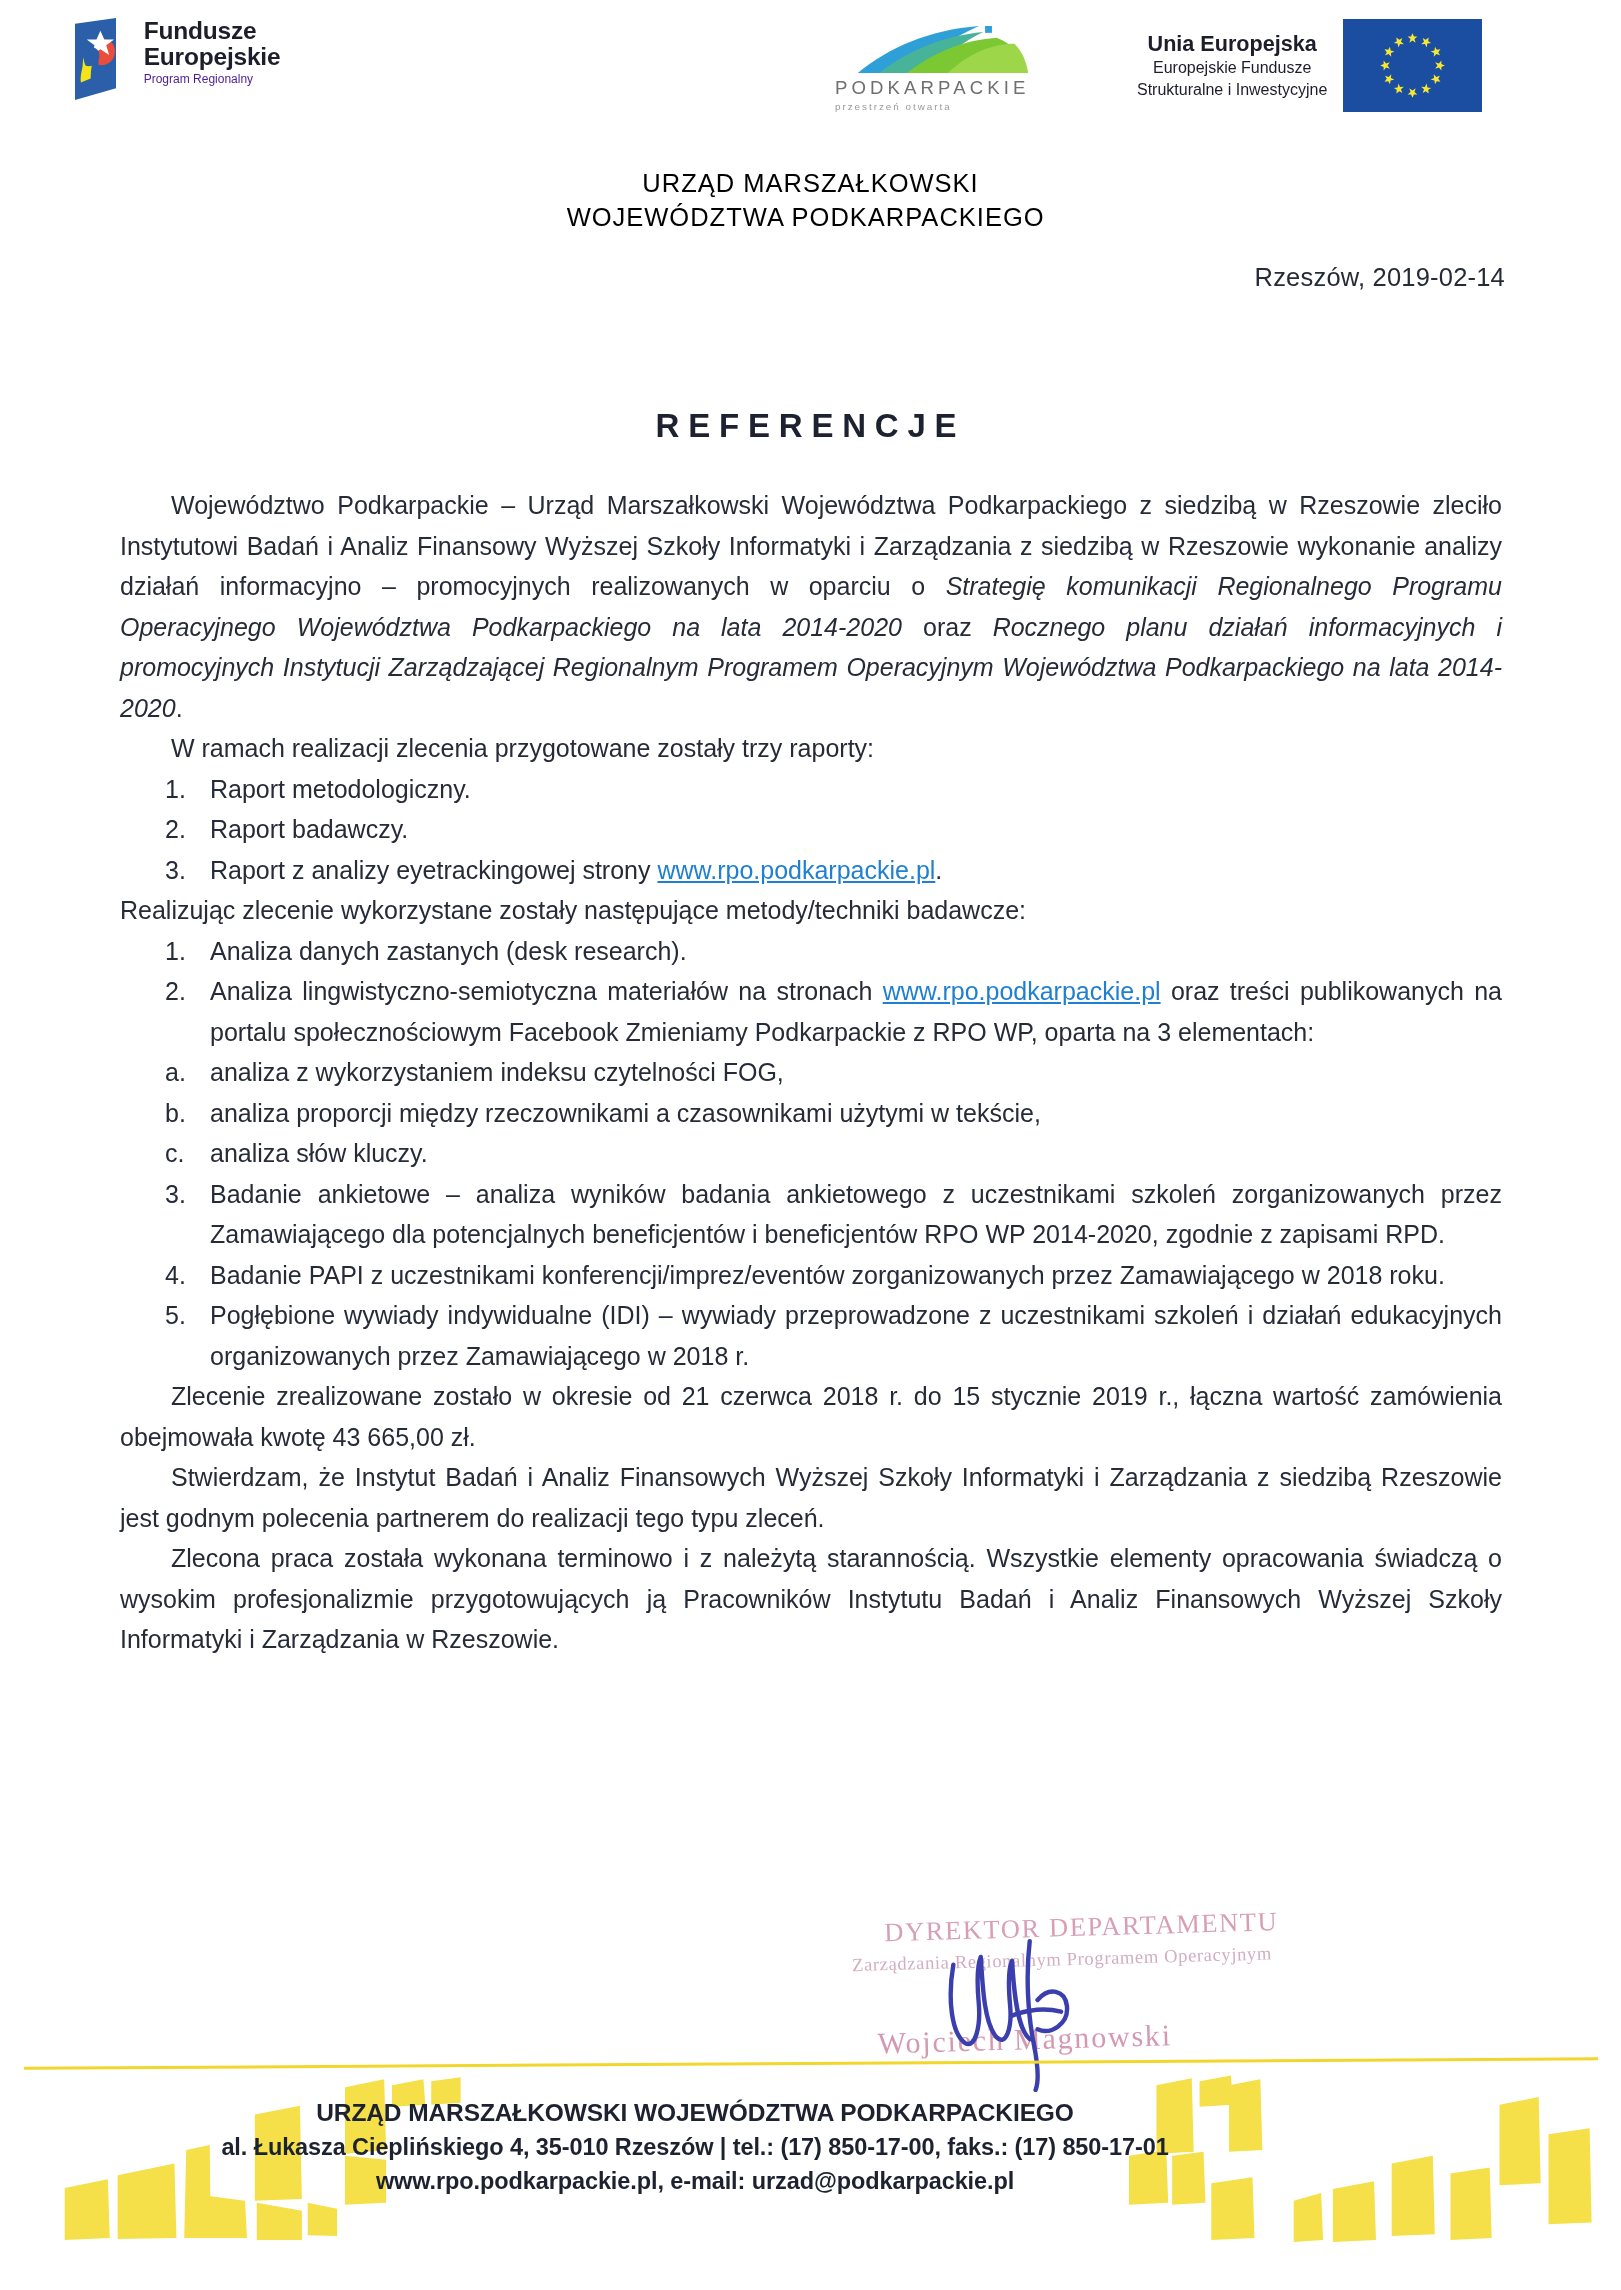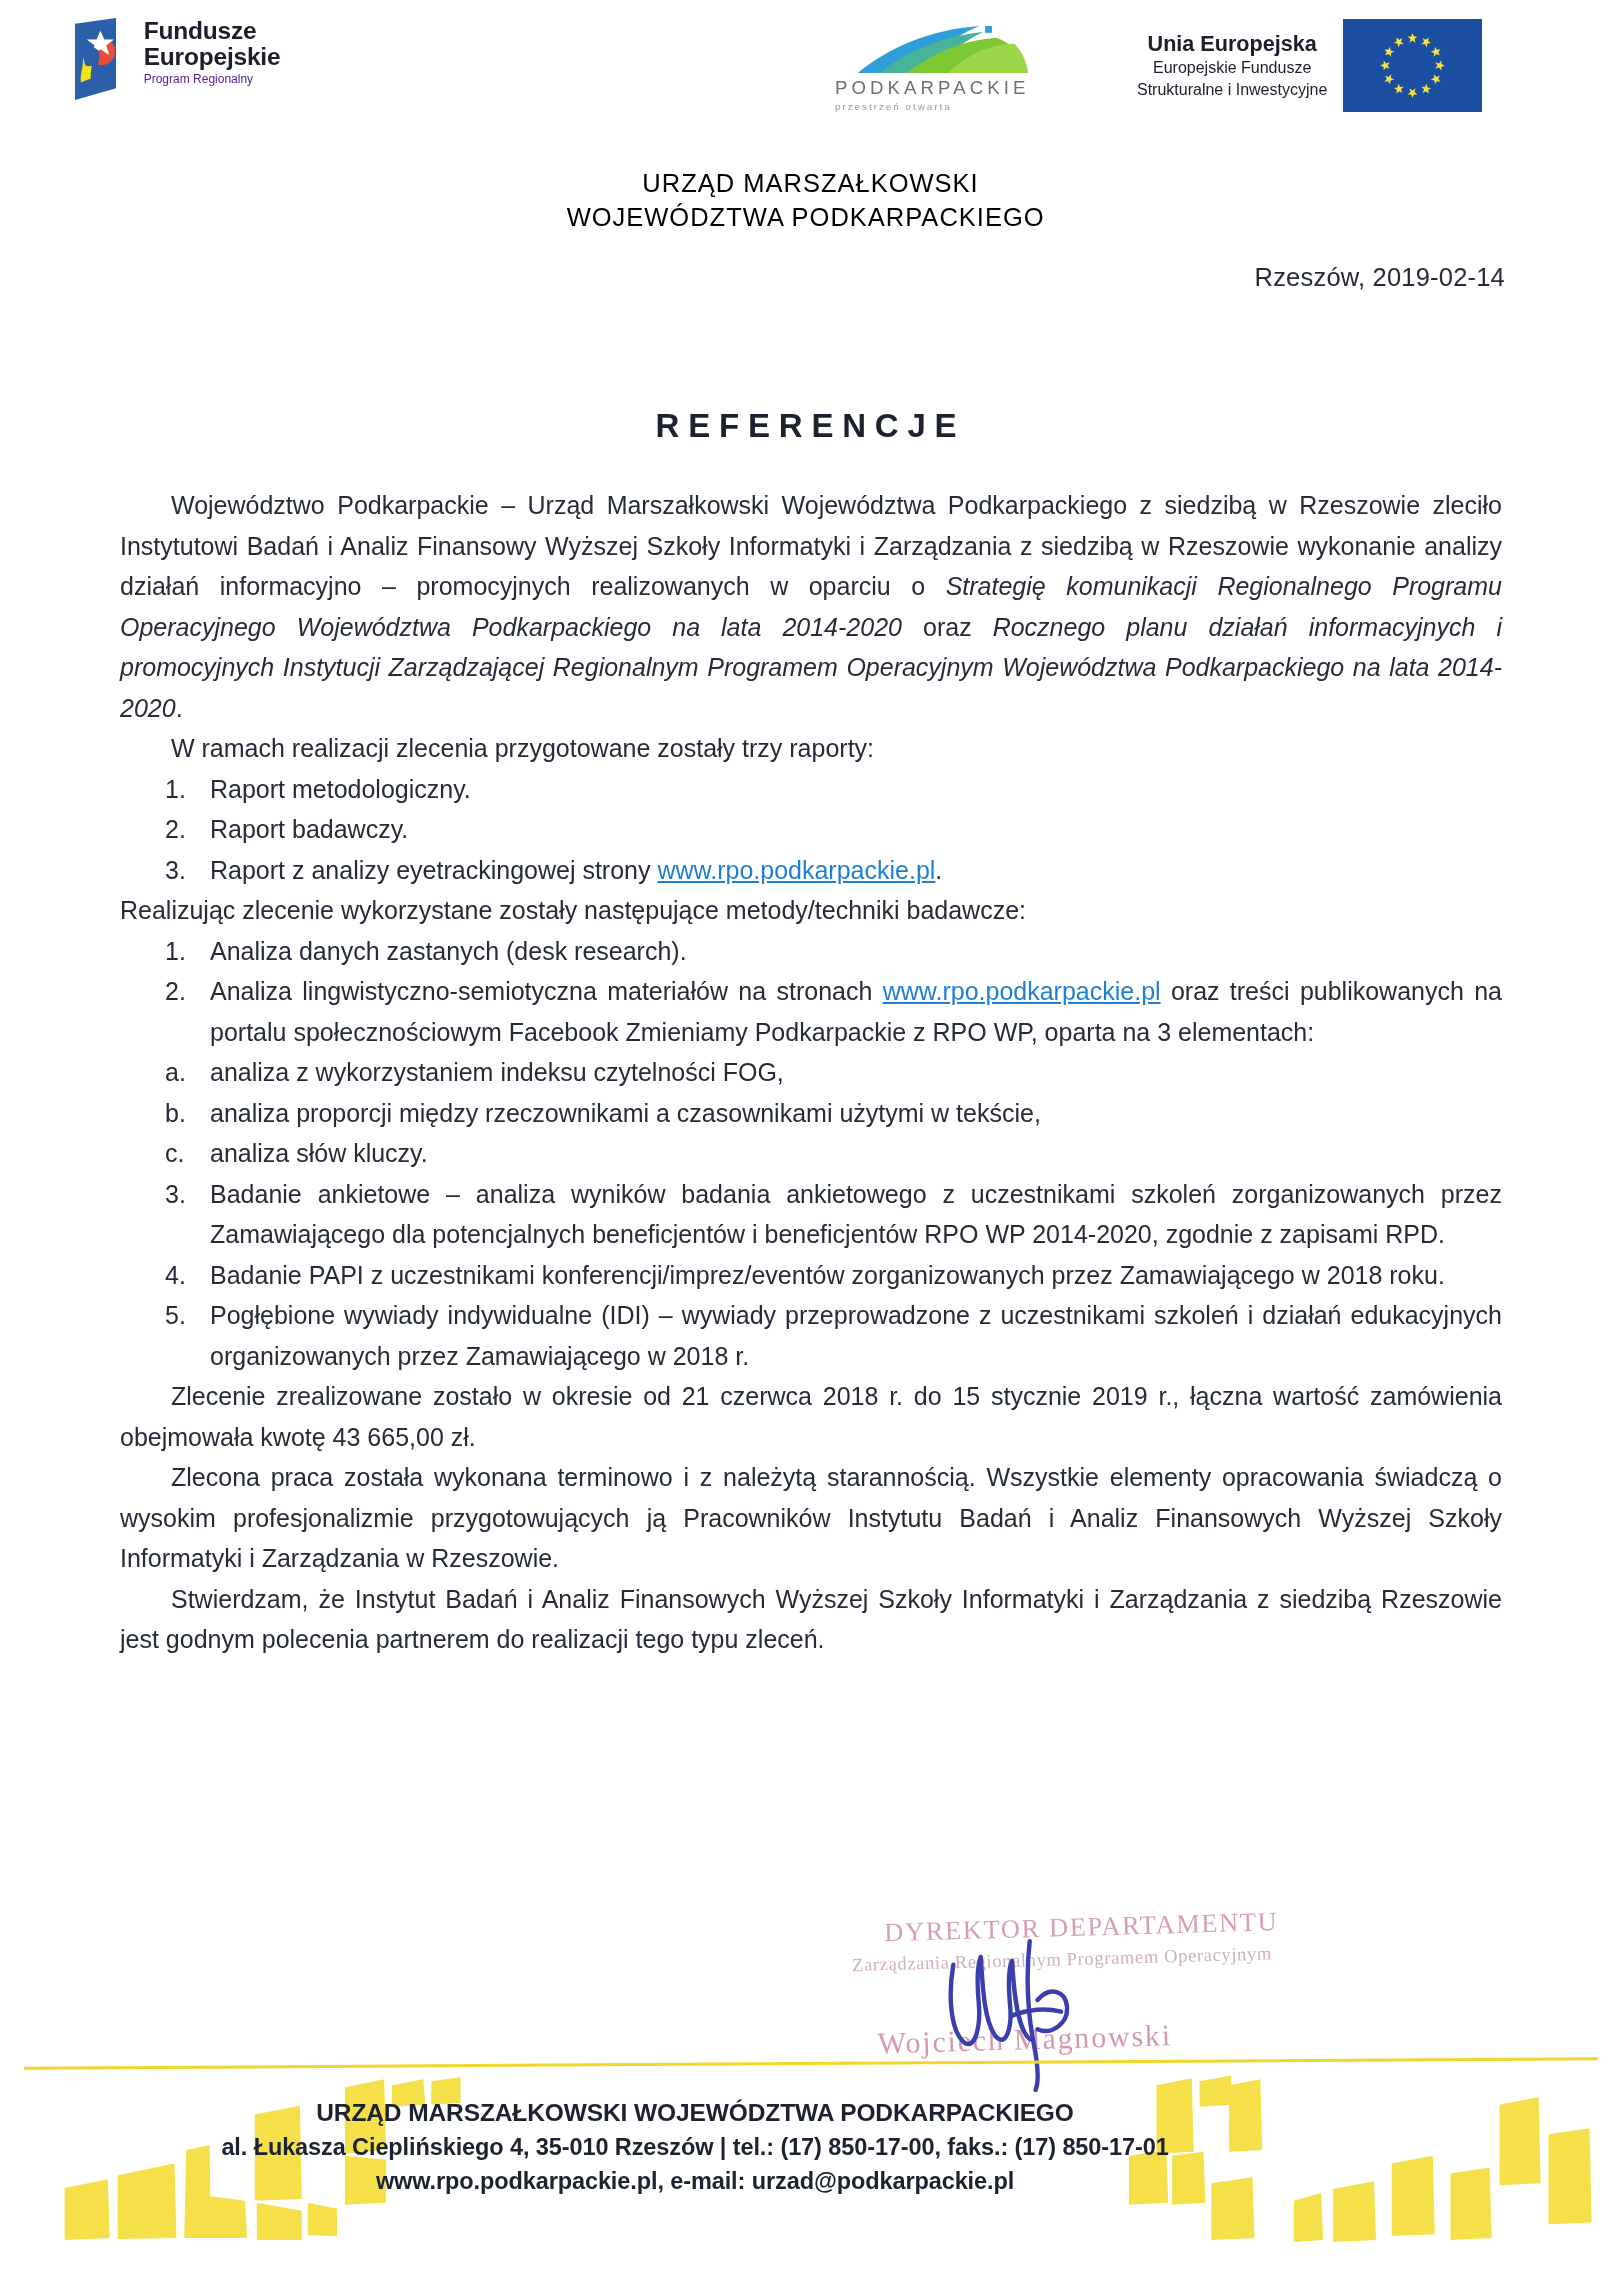--- a/index.html
+++ b/index.html
@@ -277,22 +277,22 @@
         <span class="marker">4.</span>
         <span class="content">Badanie PAPI z uczestnikami konferencji/imprez/eventów zorganizowanych przez Zamawiającego w 2018 roku.</span>
       </li>
       <li>
         <span class="marker">5.</span>
         <span class="content">Pogłębione wywiady indywidualne (IDI) – wywiady przeprowadzone z uczestnikami szkoleń i działań edukacyjnych organizowanych przez Zamawiającego w 2018 r.</span>
       </li>
     </ol>
 
     <p class="just ind">Zlecenie zrealizowane zostało w okresie od 21 czerwca 2018 r. do 15 stycznie 2019 r., łączna wartość zamówienia obejmowała kwotę 43 665,00 zł.</p>
+    <p class="just ind">Stwierdzam, że Instytut Badań i Analiz Finansowych Wyższej Szkoły Informatyki i Zarządzania z siedzibą Rzeszowie jest godnym polecenia partnerem do realizacji tego typu zleceń.</p>
     <p class="just ind">Zlecona praca została wykonana terminowo i z należytą starannością. Wszystkie elementy opracowania świadczą o wysokim profesjonalizmie przygotowujących ją Pracowników Instytutu Badań i Analiz Finansowych Wyższej Szkoły Informatyki i Zarządzania w Rzeszowie.</p>
-    <p class="just ind">Stwierdzam, że Instytut Badań i Analiz Finansowych Wyższej Szkoły Informatyki i Zarządzania z siedzibą Rzeszowie jest godnym polecenia partnerem do realizacji tego typu zleceń.</p>
   </div>
 
   <div class="stamp">
     <div class="s1">DYREKTOR DEPARTAMENTU</div>
     <div class="s2">Zarządzania Regionalnym Programem Operacyjnym</div>
     <div class="s3">Wojciech Magnowski</div>
   </div>
 
   <svg class="sign-ink" viewBox="0 0 260 190">
     <g fill="none" stroke="#3b3fae" stroke-width="4.5" stroke-linecap="round" stroke-linejoin="round">

